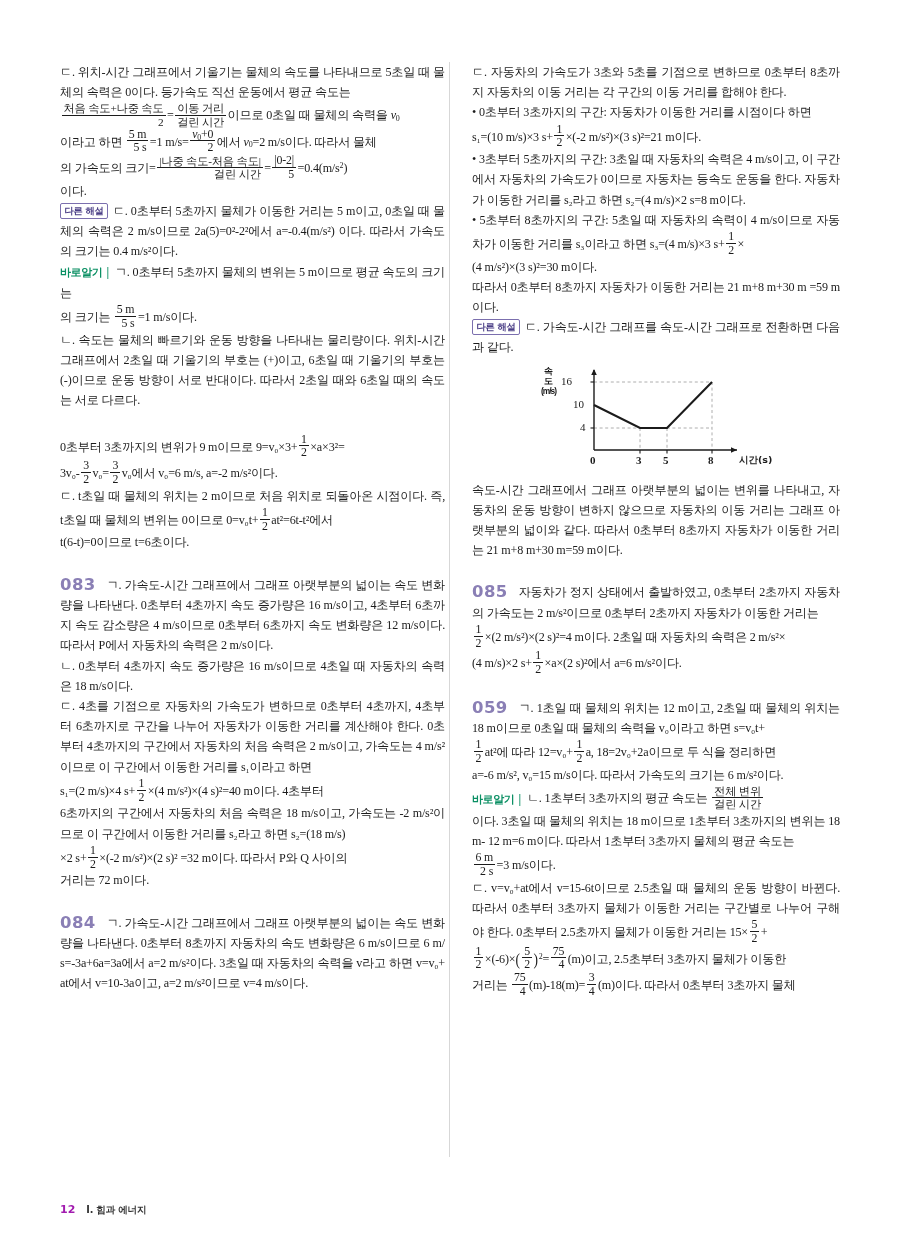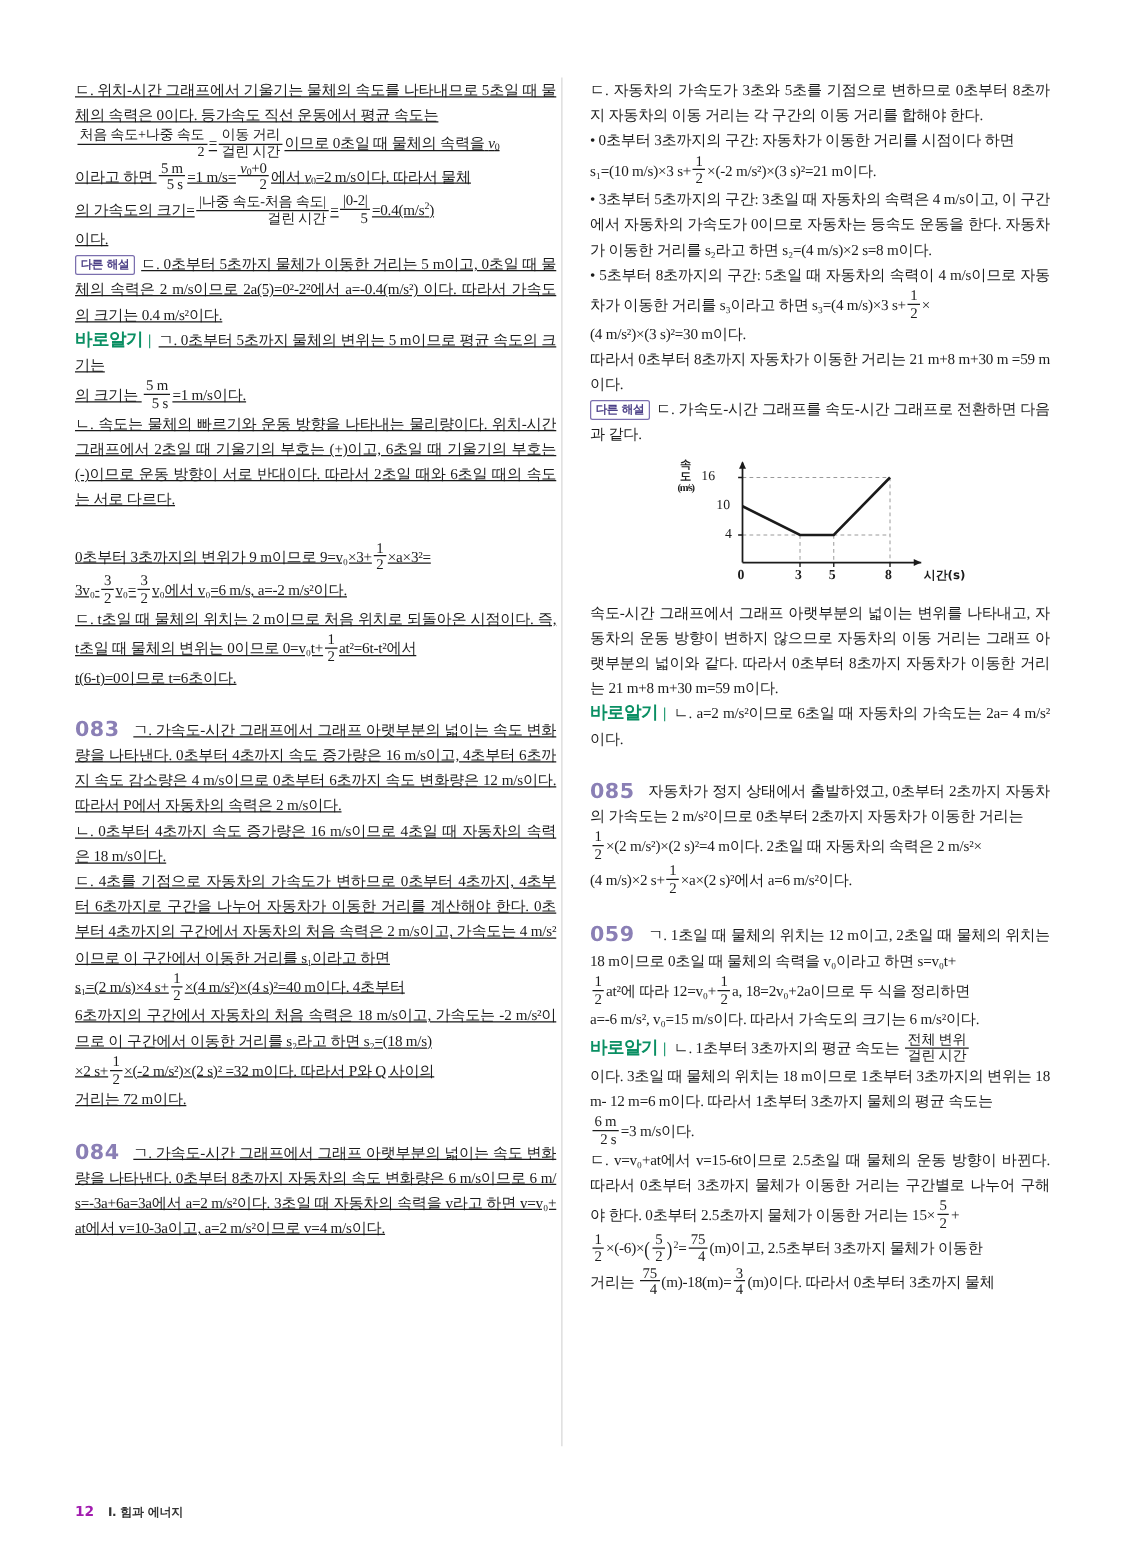--- a/index.html
+++ b/index.html
@@ -25,21 +25,21 @@
 
   .columns {
     display: flex;
     gap: 0px;
     height: 1095px;
   }
   .col {
     width: 390px;
     box-sizing: border-box;
   }
-  .col-left { padding-right: 4px; border-right: 1px solid #d7d7d7; text-decoration: underline; }
+  .col-left { padding-right: 4px; border-right: 1px solid #d7d7d7; }
   .col-right { padding-left: 22px; }
 
   
   .p {
     font-size: 12.1px;
     line-height: 20.2px;
     text-align: justify;
     text-justify: inter-character;
     margin: 0 0 0 0;
     letter-spacing: -0.18px;
@@ -73,21 +73,21 @@
     padding: 2.2px 3.5px 2.8px;
     border-radius: 2px;
     margin-right: 5px;
     vertical-align: 1px;
     letter-spacing: -0.3px;
   }
   .badge-correct {
     display: inline-block;
     color: #0a8f63;
     font-family: "DejaVu Sans", sans-serif;
-    font-size: 14px;
+    font-size: 11px;
     font-weight: bold;
     letter-spacing: -0.4px;
     margin-right: 2px;
   }
   .badge-bar {
     display: inline-block;
     color: #0a8f63;
     font-weight: bold;
     margin: 0 6px 0 2px;
   }
@@ -120,21 +120,21 @@
     width: 238px;
     height: 112px;
     font-family: "Liberation Serif", serif;
   }
   .chart svg { display: block; }
   .ylab {
     position: absolute;
     left: 4px;
     top: 2px;
     width: 15px;
-    font-family: Liberation Serif, serif;
+    font-family: Liberation Sans, sans-serif;
     font-size: 9px;
     font-weight: bold;
     line-height: 10px;
     text-align: center;
     color: #1b1b1b;
   }
   .ylab .par { display:block; font-size: 8.4px; letter-spacing:-1px;}
   .xlab {
     position: absolute;
     font-family: "DejaVu Sans", sans-serif;
@@ -303,23 +303,20 @@
             <div class="ticktext" style="left:43px; top:57px;">4</div>
             <div class="ticktext" style="left:53px; top:90px; font-weight:bold;">0</div>
             <div class="ticktext" style="left:99px; top:90px; font-weight:bold;">3</div>
             <div class="ticktext" style="left:126px; top:90px; font-weight:bold;">5</div>
             <div class="ticktext" style="left:171px; top:90px; font-weight:bold;">8</div>
             <div class="xlab" style="left:202px; top:90px;">시간(s)</div>
           </div>
         </div>
 
         <p class="p">속도-시간 그래프에서 그래프 아랫부분의 넓이는 변위를 나타내고, 자동차의 운동 방향이 변하지 않으므로 자동차의 이동 거리는 그래프 아랫부분의 넓이와 같다. 따라서 0초부터 8초까지 자동차가 이동한 거리는 21 m+8 m+30 m=59 m이다.</p>
-        <p class="p">
-          <span class="badge-correct">바로알기</span><span class="badge-bar">|</span><span>ㄴ. a=2 m/s²이므로 6초일 때 자동차의 가속도는 2a= 4 m/s²이다.</span>
-        </p>
       </div>
 
       <div class="gap-lg"></div>
 
       <div class="prob">
         <p class="p">
           <span class="qnum">085</span><span>자동차가 정지 상태에서 출발하였고, 0초부터 2초까지 자동차의 가속도는 2 m/s²이므로 0초부터 2초까지 자동차가 이동한 거리는</span>
         </p>
         <p class="p">
           <span class="frac"><span class="num">1</span><span class="den">2</span></span><span>×(2 m/s²)×(2 s)²=4 m이다. 2초일 때 자동차의 속력은 2 m/s²×</span>

